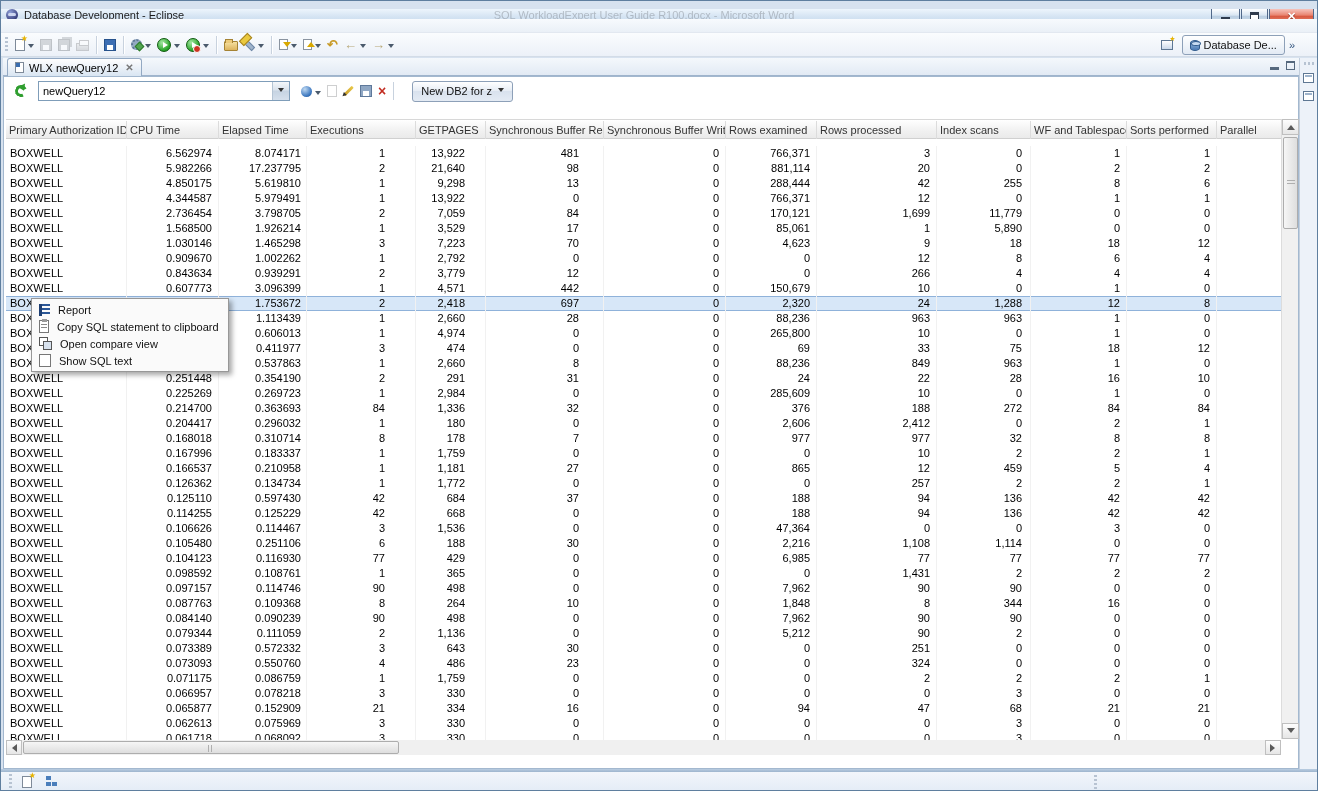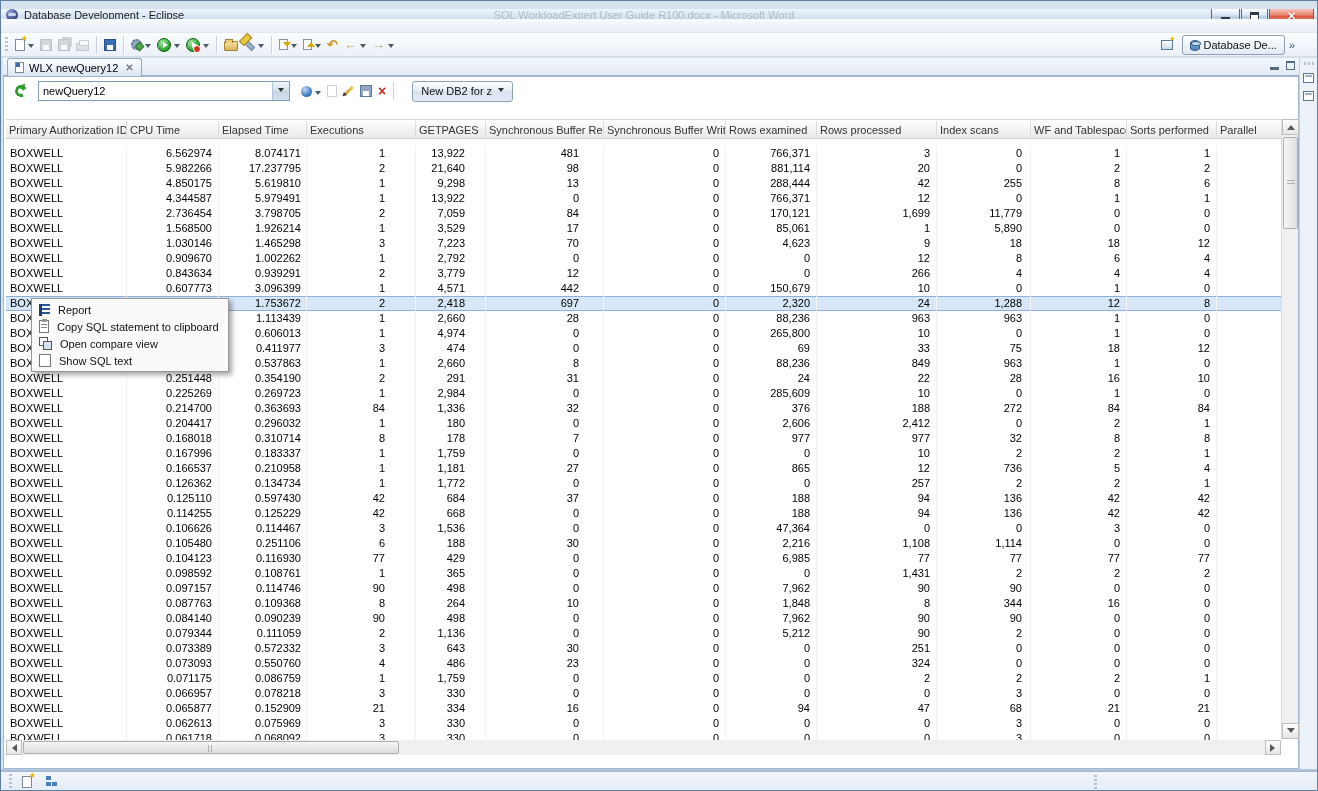--- a/index.html
+++ b/index.html
@@ -674,21 +674,21 @@
           <div class="row">
             <span class="bc" data-cell="0">BOXWELL</span>
             <span class="bc" data-cell="1">0.166537</span>
             <span class="bc" data-cell="2">0.210958</span>
             <span class="bc" data-cell="3">1</span>
             <span class="bc" data-cell="4">1,181</span>
             <span class="bc" data-cell="5">27</span>
             <span class="bc" data-cell="6">0</span>
             <span class="bc" data-cell="7">865</span>
             <span class="bc" data-cell="8">12</span>
-            <span class="bc" data-cell="9">736</span>
+            <span class="bc" data-cell="9">459</span>
             <span class="bc" data-cell="10">5</span>
             <span class="bc" data-cell="11">4</span>
             <span class="bc" data-cell="12"></span>
           </div>
           <div class="row">
             <span class="bc" data-cell="0">BOXWELL</span>
             <span class="bc" data-cell="1">0.126362</span>
             <span class="bc" data-cell="2">0.134734</span>
             <span class="bc" data-cell="3">1</span>
             <span class="bc" data-cell="4">1,772</span>

